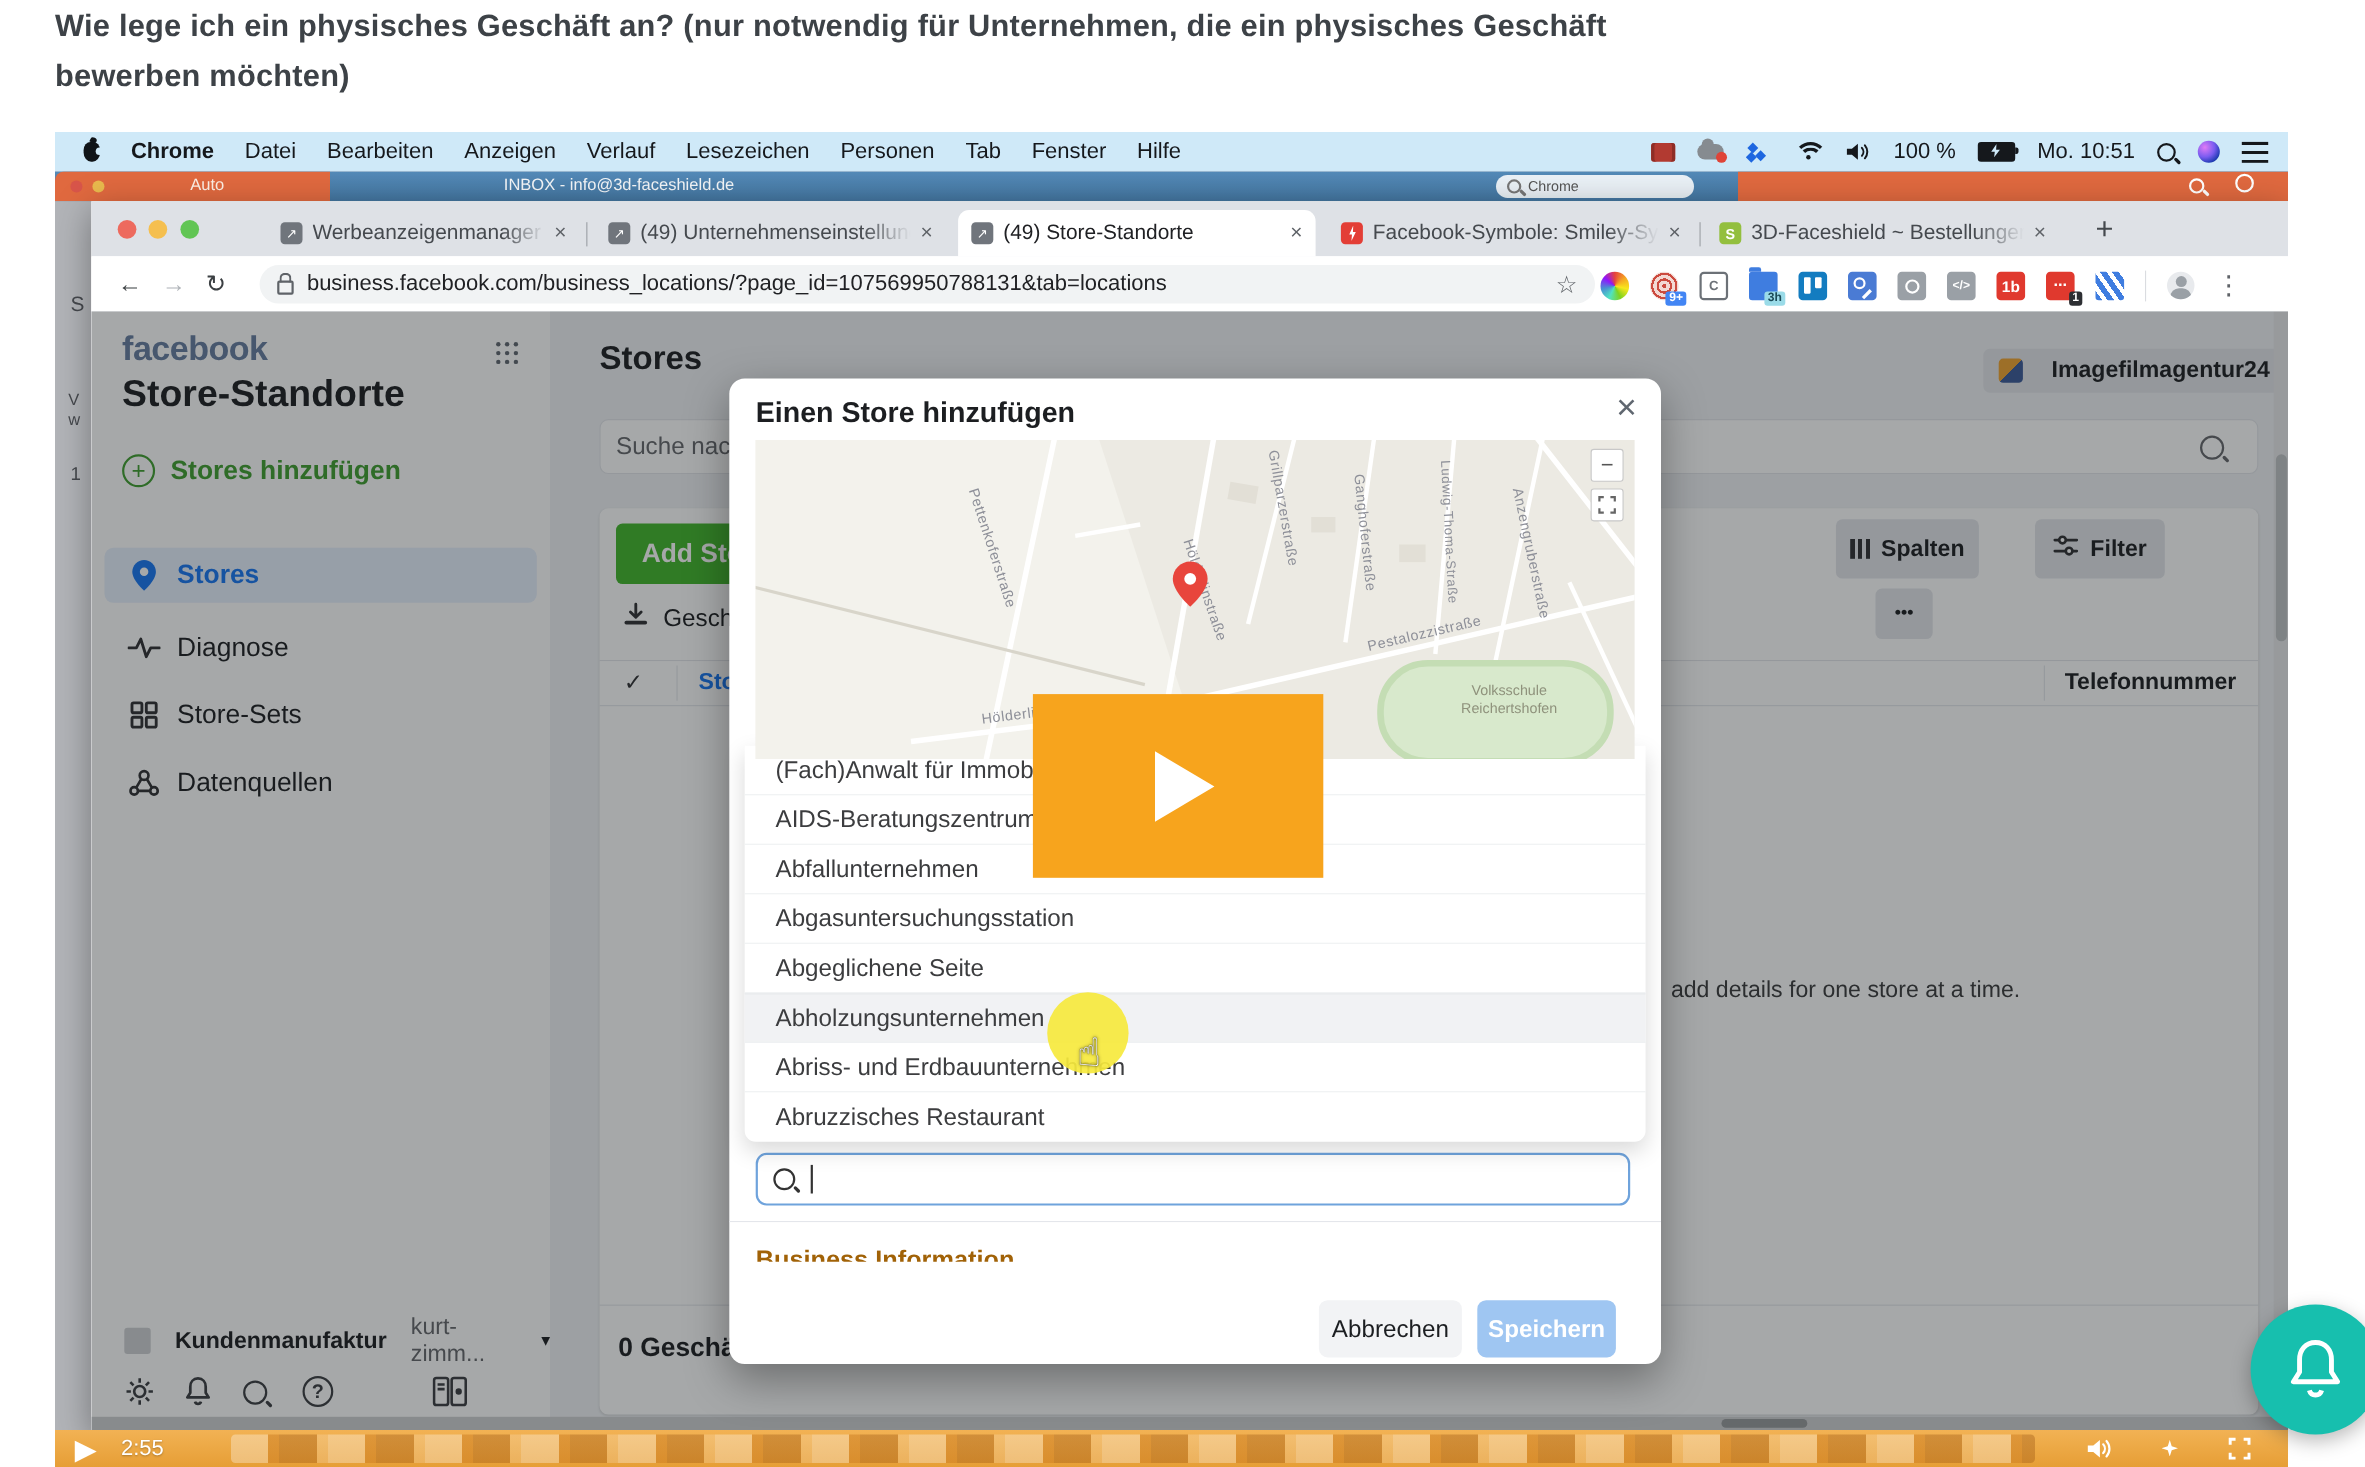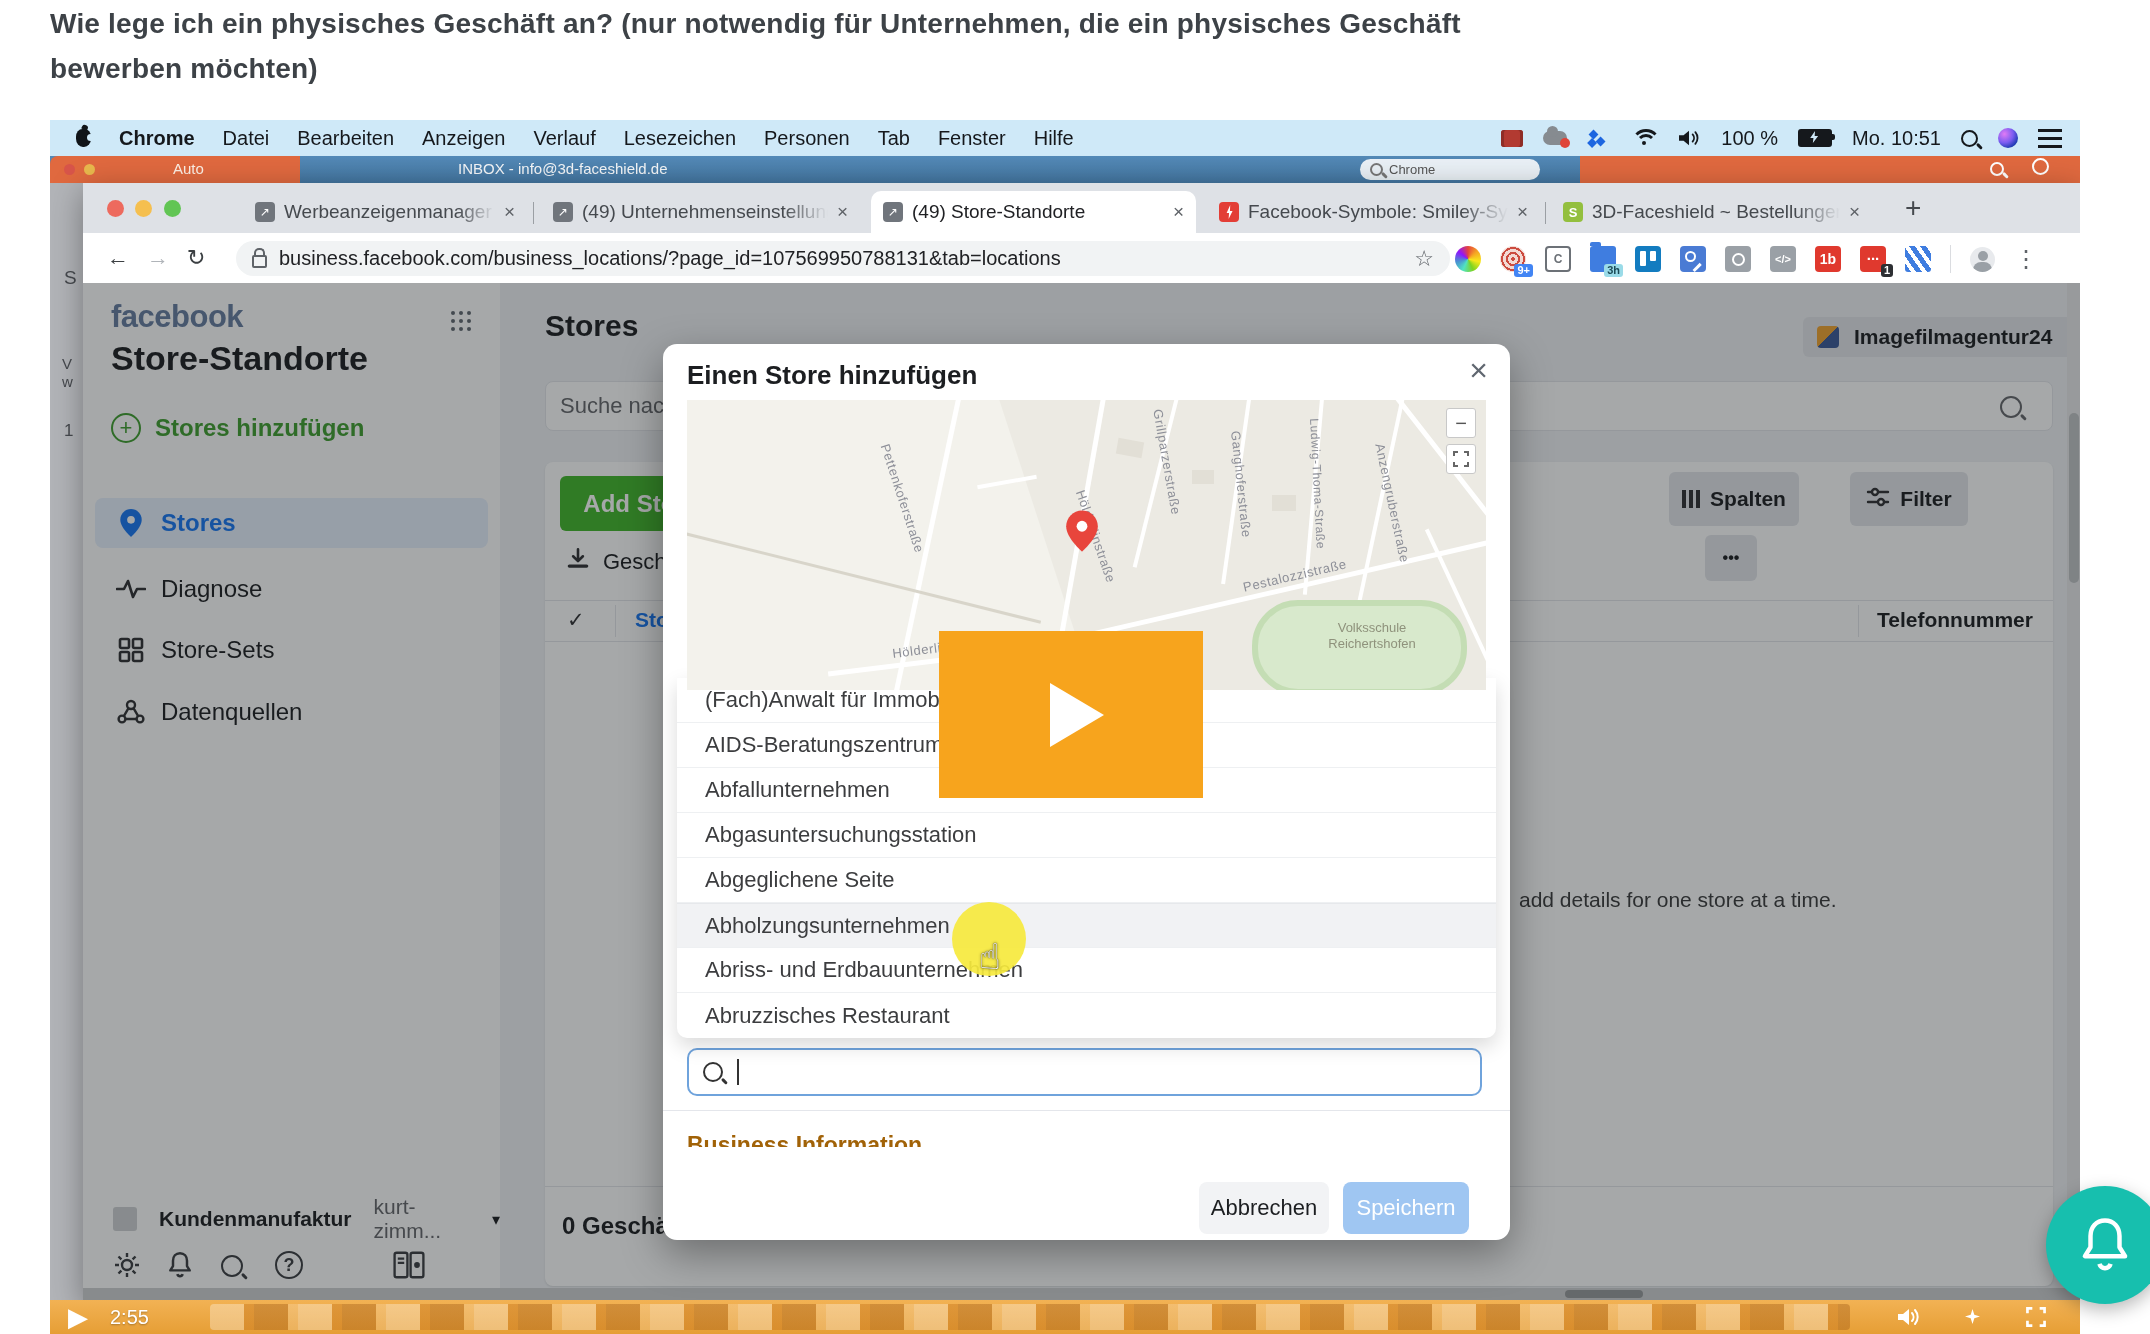--- a/index.html
+++ b/index.html
@@ -105,21 +105,21 @@
   .navrow{position:absolute;left:12px;width:393px;height:50px;display:flex;align-items:center;gap:8px;font-size:24px;color:#1c1e21;border-radius:8px;padding-left:14px;box-sizing:border-box;}
   .navrow .ic{width:44px;display:flex;justify-content:center;flex:none;}
   .navrow.active{background:#e7f0fd;color:#1877f2;font-weight:bold;}
   .bizrow{position:absolute;left:30px;top:912px;display:flex;align-items:center;gap:22px;font-size:21px;}
   .bizlogo{width:24px;height:24px;background:#cfd1d4;border-radius:3px;flex:none;}
   .sbicons{position:absolute;left:0;top:966px;width:417px;height:40px;}
   .helpcirc{width:28px;height:28px;border:2.4px solid #3a3d41;border-radius:50%;color:#3a3d41;font-size:18px;font-weight:bold;display:flex;align-items:center;justify-content:center;box-sizing:border-box;}
 
   .main{position:absolute;left:417px;top:0;width:1580px;height:1017px;z-index:1;}
   .maintitle{position:absolute;left:45px;top:26px;font-size:30px;font-weight:bold;color:#1c1e21;}
-  .chip{position:absolute;left:1303px;top:34px;height:40px;background:#e4e6eb;border-radius:6px;display:flex;align-items:center;gap:15px;padding:0 14px;font-size:21px;font-weight:bold;color:#1c1e21;}
+  .chip{position:absolute;left:1303px;top:34px;height:40px;background:#e4e6eb;border-radius:6px;display:flex;align-items:center;gap:26px;padding:0 14px;font-size:21px;font-weight:bold;color:#1c1e21;}
   .chipicon{width:22px;height:22px;border-radius:4px;background:linear-gradient(135deg,#f0a32f 50%,#3b5998 50%);flex:none;}
   .mainsearch{position:absolute;left:45px;top:98px;width:1508px;height:50px;background:#fff;border:1px solid #e4e6eb;border-radius:8px;box-sizing:border-box;font-size:22px;color:#65676b;padding:0 52px 0 14px;font-family:inherit;}
   .mainsearch::placeholder{color:#65676b;}
   .msmag{position:absolute;left:1500px;top:113px;color:#65676b;}
   .card{position:absolute;left:45px;top:179px;width:1508px;height:824px;background:#fff;border-radius:8px;box-shadow:0 1px 2px rgba(0,0,0,.1);}
   .greenbtn{position:absolute;left:15px;top:14px;width:148px;height:55px;background:#42b72a;border-radius:6px;color:#fff;font-size:24px;font-weight:bold;display:flex;align-items:center;justify-content:center;overflow:hidden;white-space:nowrap;}
   .dlrow{position:absolute;left:20px;top:84px;display:flex;align-items:center;gap:12px;font-size:22px;color:#1c1e21;}
   .graybtn{position:absolute;background:#e4e6eb;border-radius:6px;display:flex;align-items:center;justify-content:center;gap:10px;font-size:21px;color:#1c1e21;font-weight:bold;}
   .hdrrow{position:absolute;left:0;top:138px;width:1508px;height:40px;border-top:1px solid #e4e6eb;border-bottom:1px solid #e4e6eb;font-size:21px;}
   .vline{position:absolute;top:4px;width:1px;height:32px;background:#e4e6eb;}
@@ -146,21 +146,21 @@
   .lrow.hl{background:#f1f2f4;border-top:1px solid #e6e8eb;}
   .suffix{color:#b8bcc2;}
   .cursor{position:absolute;left:289px;top:558px;width:74px;height:74px;border-radius:50%;background:rgba(246,233,61,.92);z-index:3;}
   .hand{position:absolute;left:316px;top:592px;font-size:36px;color:#fff;text-shadow:0 0 3px rgba(0,0,0,.85),0 0 1px #000;z-index:4;}
   .msearch{position:absolute;left:24px;top:704px;width:795px;height:48px;border:2.5px solid #6fa3dc;border-radius:10px;box-sizing:border-box;display:flex;align-items:center;gap:14px;padding:0 14px;color:#333;}
   .caret{width:2px;height:26px;background:#333;}
   .mdivider{position:absolute;left:0;top:766px;width:847px;height:1px;background:#e4e6eb;}
   .bizinfo{position:absolute;left:24px;top:788px;height:15px;overflow:hidden;font-size:23px;font-weight:bold;color:#a16207;}
   .btn{position:absolute;top:838px;height:52px;border-radius:8px;display:flex;align-items:center;justify-content:center;font-size:22px;}
   .btn.cancel{left:536px;width:130px;background:#f2f3f5;color:#1c1e21;}
-  .btn.save{left:680px;width:126px;background:#9fc6f2;color:#fff;font-weight:normal;}
+  .btn.save{left:680px;width:126px;background:#9fc6f2;color:#fff;font-weight:bold;}
 
   
   .playbtn{left:889px;top:511px;width:264px;height:167px;background:#f7a41d;z-index:20;display:flex;align-items:center;justify-content:center;}
   .playtri{width:0;height:0;border-left:54px solid #fff;border-top:32px solid transparent;border-bottom:32px solid transparent;margin-left:12px;}
 
   
   .controlbar{left:0;top:1180px;width:2030px;height:34px;background:linear-gradient(#f2b254,#e69e35);z-index:25;display:flex;align-items:center;color:#fff;}
   .filmstrip{position:absolute;left:160px;top:4px;width:1640px;height:26px;border-radius:4px;background:repeating-linear-gradient(90deg,rgba(255,255,255,.32) 0 34px,rgba(200,120,30,.45) 34px 44px,rgba(150,80,15,.35) 44px 78px,rgba(255,255,255,.18) 78px 88px);}
   .spark{width:15px;height:15px;background:#fff;clip-path:polygon(50% 0,62% 38%,100% 50%,62% 62%,50% 100%,38% 62%,0 50%,38% 38%);}
   .ctime{font-size:20px;text-shadow:0 1px 2px rgba(0,0,0,.3);}

